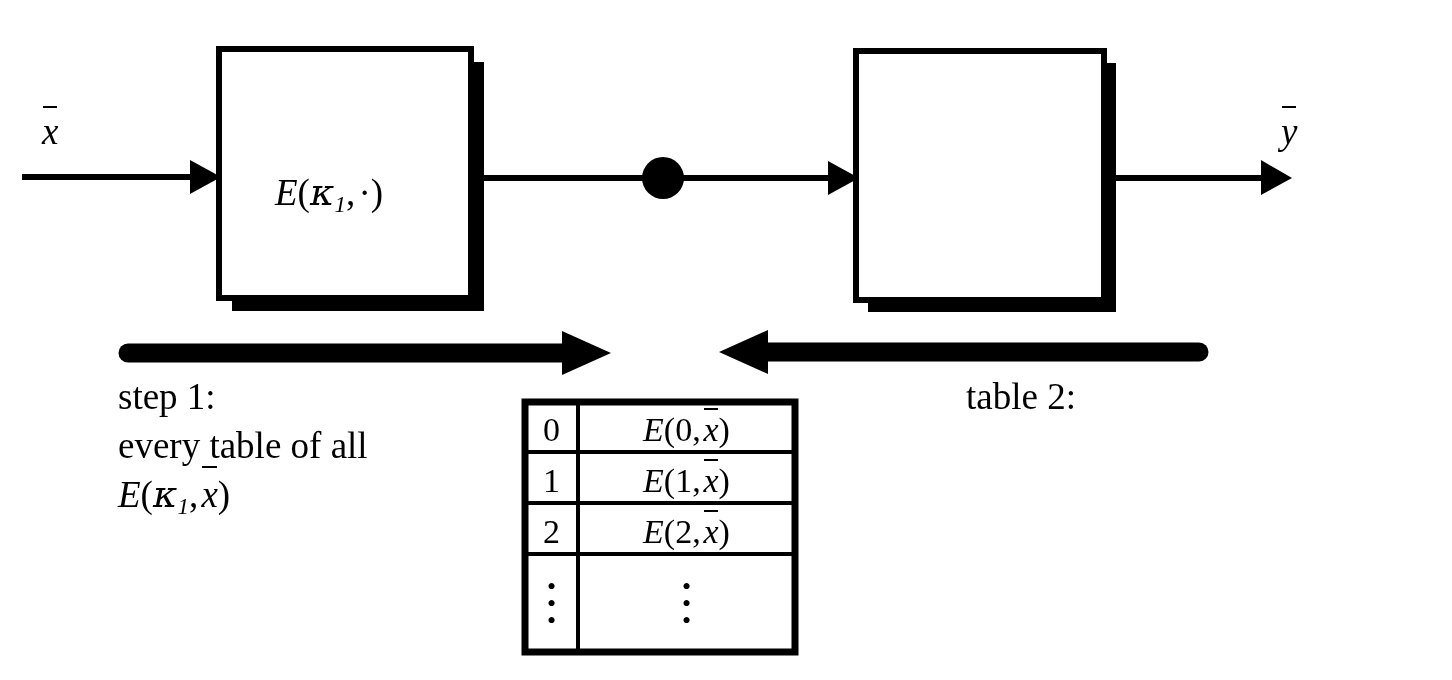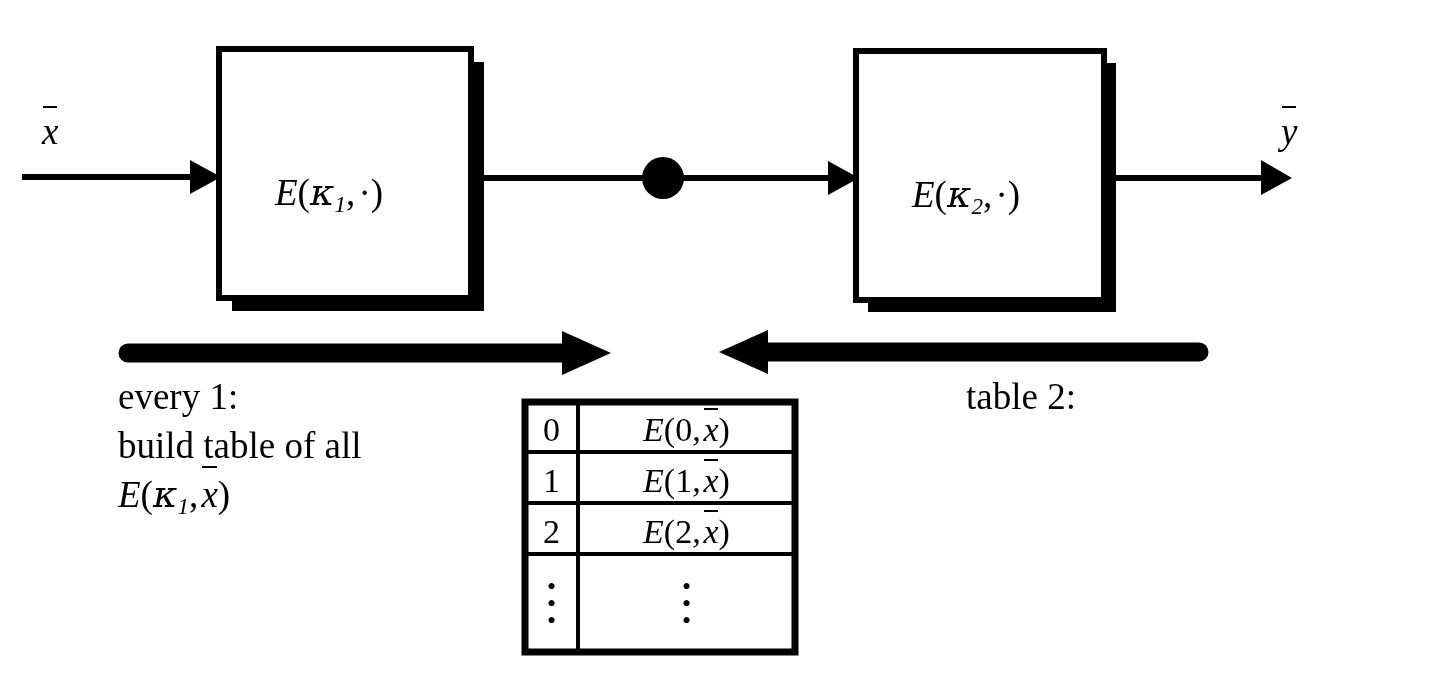--- a/index.html
+++ b/index.html
@@ -135,27 +135,24 @@
 
   <div class="iolabel" style="left:1281px; top:110px;">
     
     <span class="math ovl" aria-hidden="true">y</span>
   </div>
 
   <div class="boxlabel" style="left:275px; top:152px;">
     <span class="math">E</span><span class="upr">(</span><span class="kap">κ</span><span class="sub upr">1</span><span class="upr">,</span> <span class="upr">·</span><span class="upr">)</span>
   </div>
 
-  <div class="boxlabel" style="left:912px; top:154px;">
-    <span class="math">E</span><span class="upr">(</span><span class="kap">κ</span><span class="sub upr">2</span><span class="upr">,</span> <span class="upr">·</span><span class="upr">)</span>
-  </div>
 
   <div class="steptext" style="left:118px; top:372px;">
-    <div>every 1:</div>
-    <div>build table of all</div>
+    <div>step 1:</div>
+    <div>every table of all</div>
     <div>
       <span class="math upr" style="font-style:italic">E</span><span>(</span><span class="kap">κ</span><span class="sub">1</span><span>,</span> <span class="math ovl">x</span><span>)</span>
     </div>
   </div>
 
   <div class="steptext" style="left:966px; top:372px;">
     <div>table 2:</div>
   </div>
 
   <div class="cell" style="left:525px; top:411px; width:53px;">

